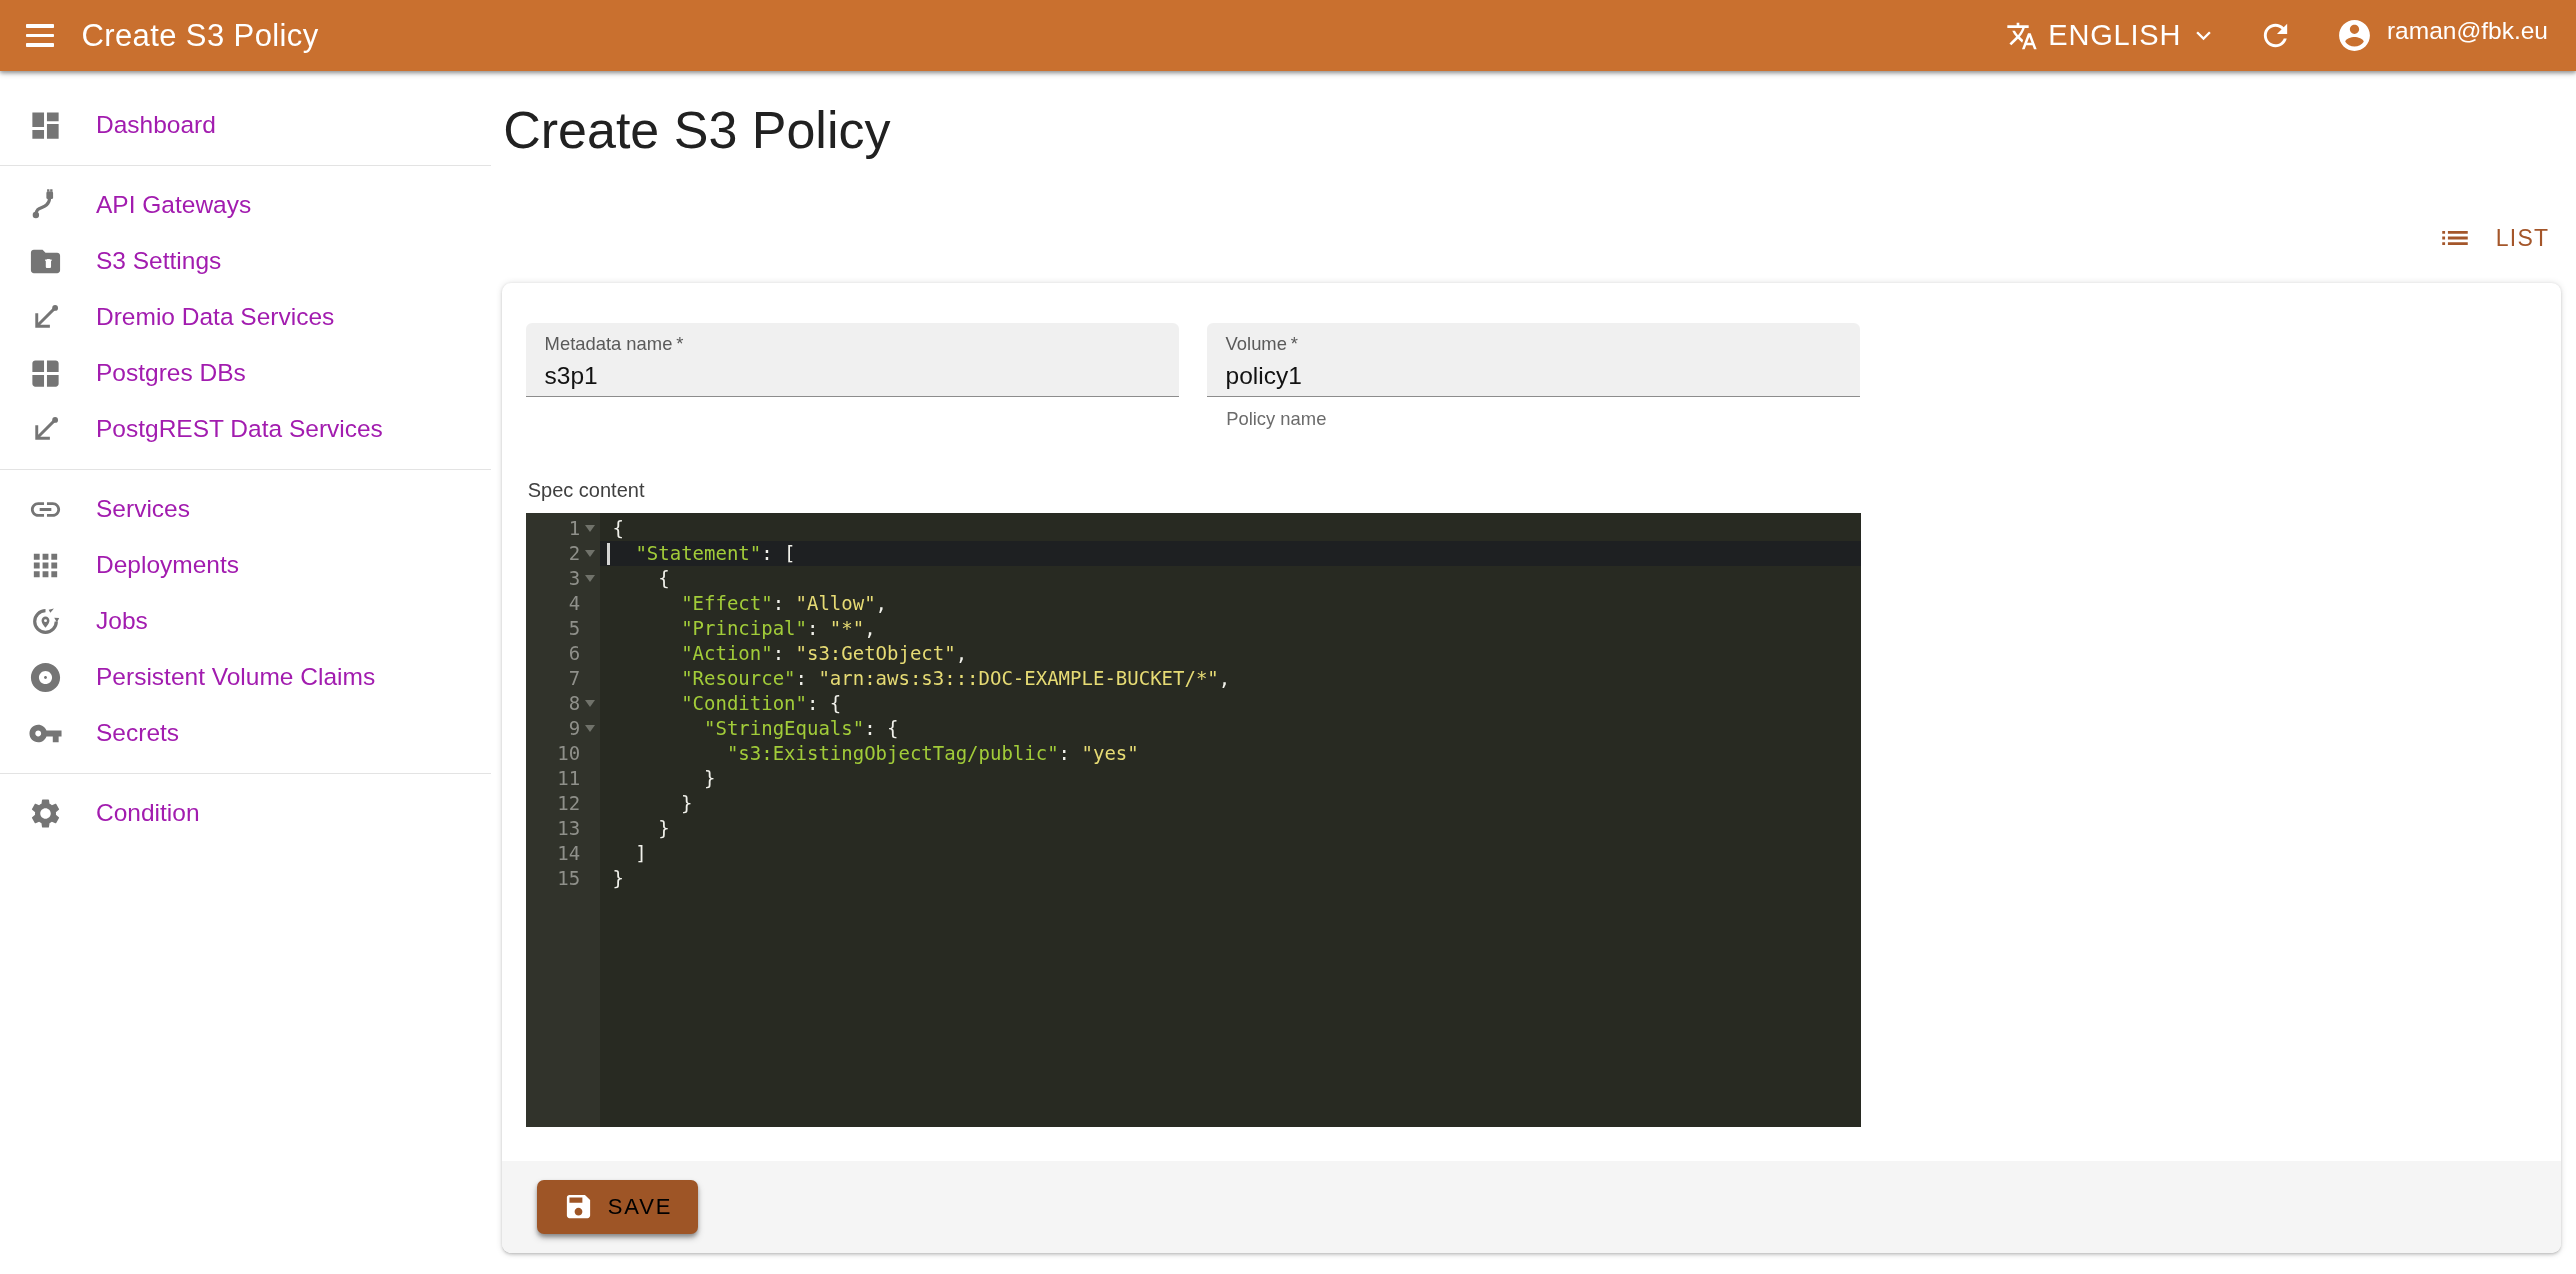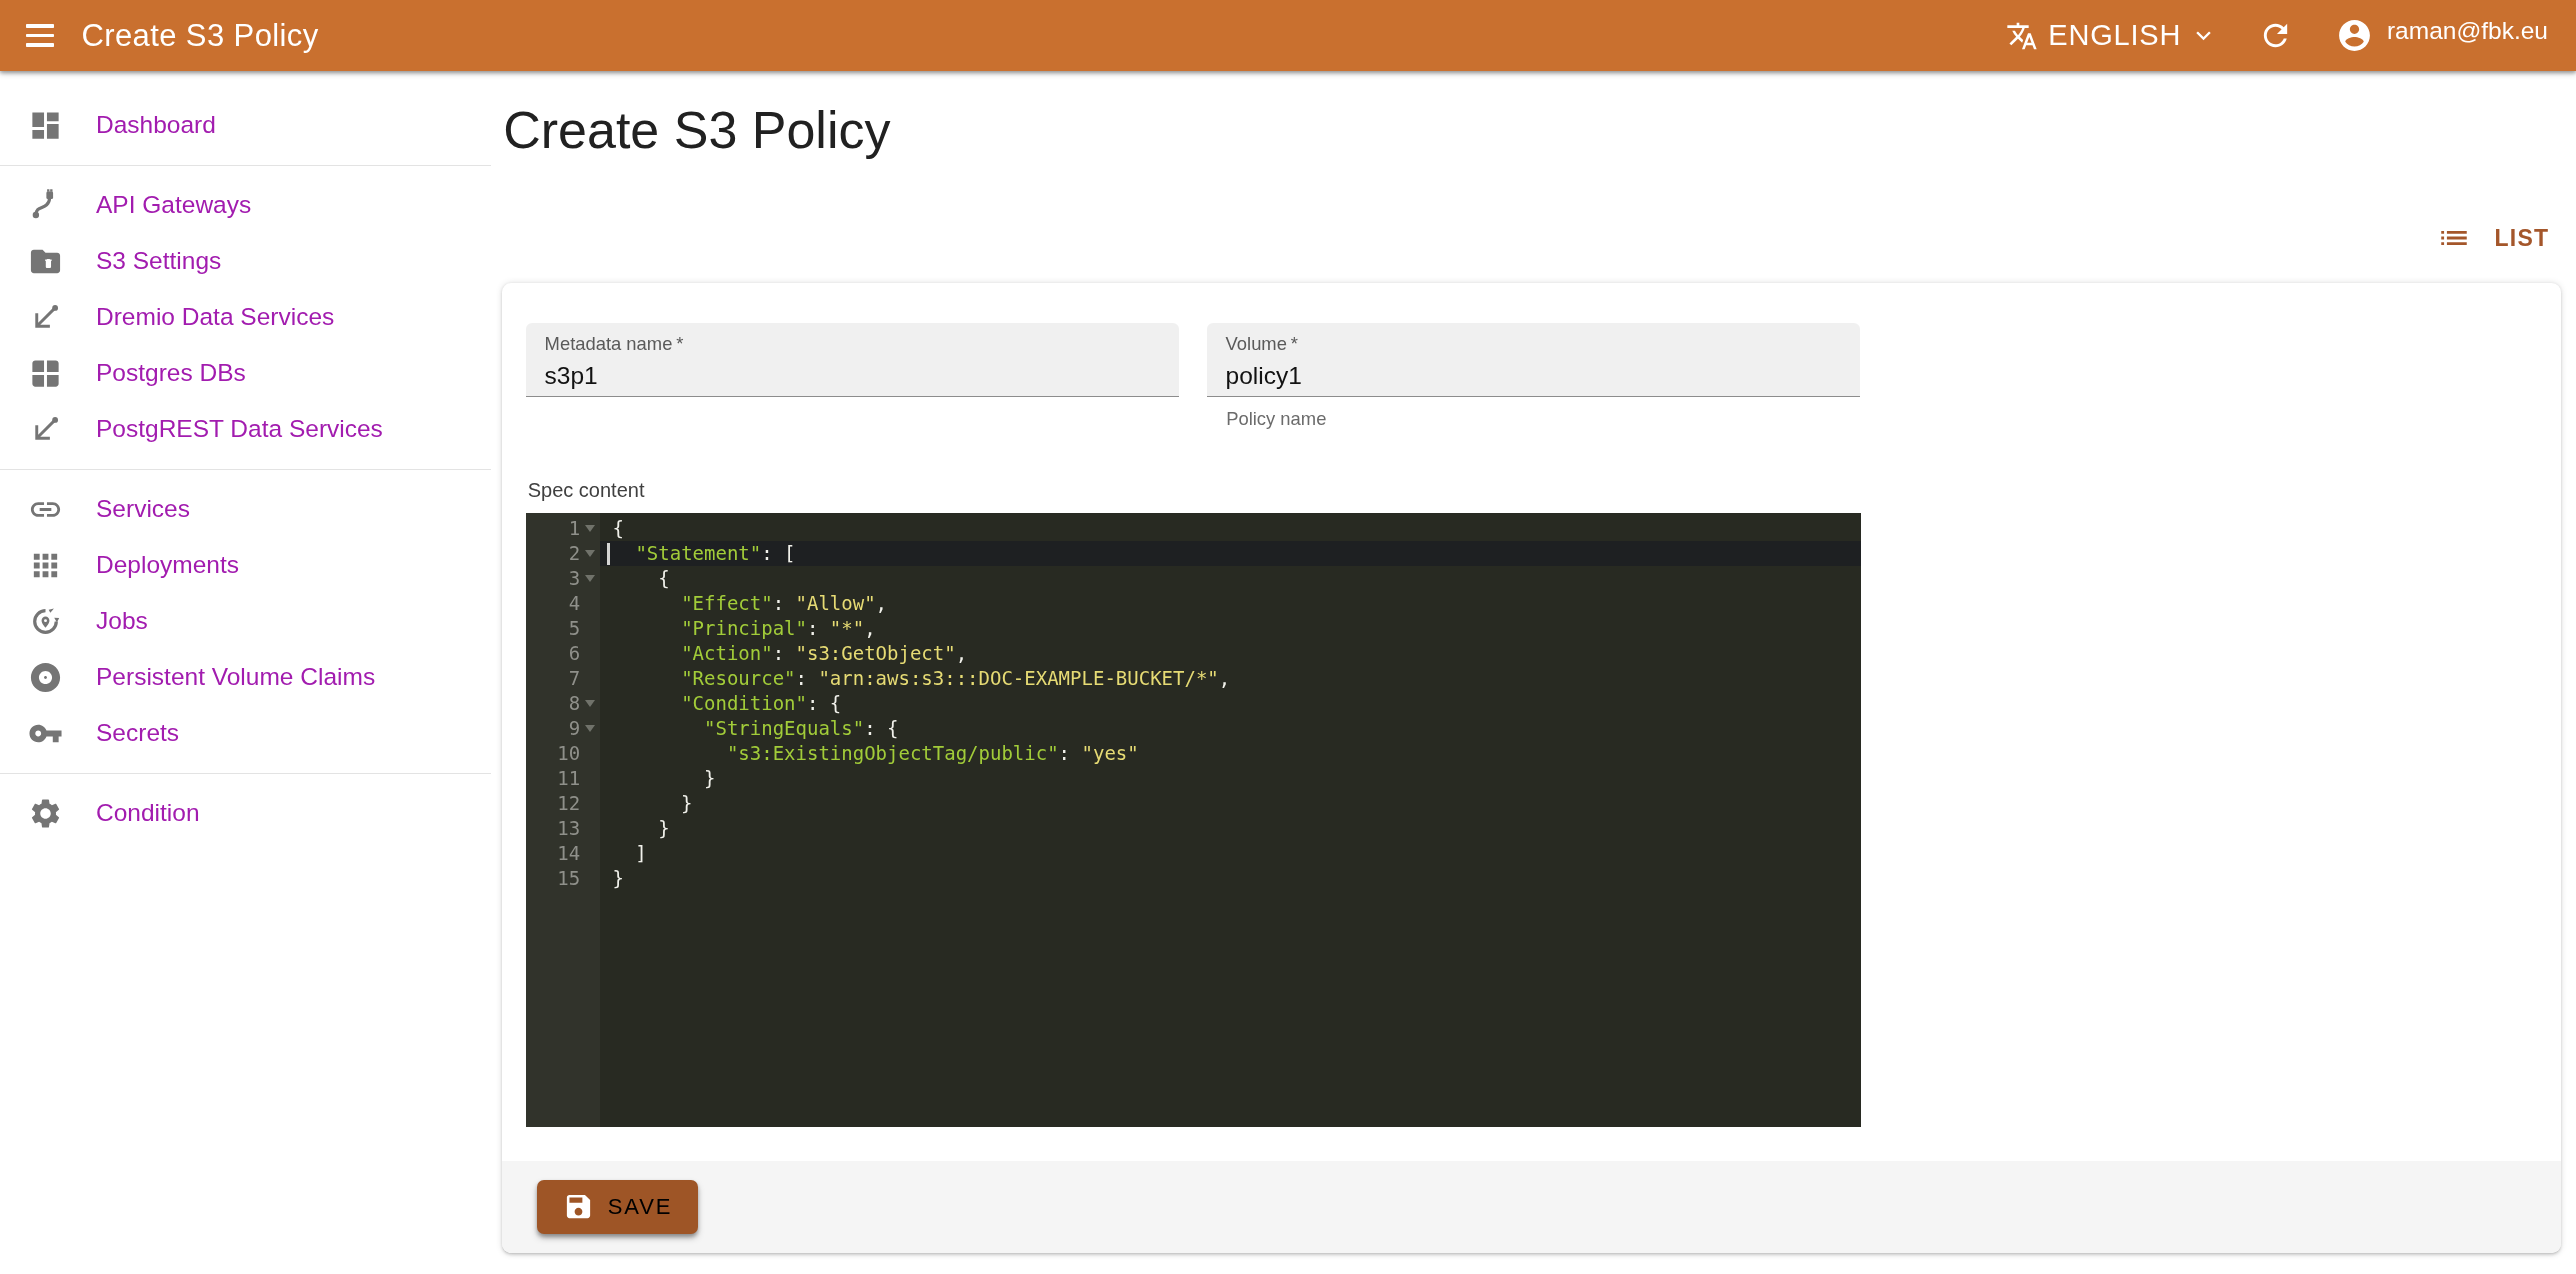--- a/index.html
+++ b/index.html
@@ -38,21 +38,21 @@
   .nav-item svg { width: 35px; height: 35px; fill: #757575; flex-shrink: 0; }
   .nav-label { font-size: 24.5px; color: #a21caf; margin-left: 33px; white-space: nowrap; }
   .sidebar hr { border: none; border-top: 1.5px solid #E3E3E3; margin: 11.5px 0; }
 
   .main { flex: 1; padding: 0 14.6px 0 10.7px; }
   .page-title { font-size: 52px; line-height: 61px; font-weight: 400; color: #212121; margin: 29px 0 0 1.5px; }
 
   .actions-row { display: flex; justify-content: flex-end; margin: 54px 1.5px 22px 0; }
   .list-btn { display: flex; align-items: center; color: #A4562A; cursor: pointer; padding: 6.1px 10.7px; border-radius: 6.1px; }
   .list-btn svg { width: 34px; height: 34px; fill: #A4562A; }
-  .list-btn span { font-size: 23px; font-weight: 700; letter-spacing: 1.2px; margin-left: 24px; }
+  .list-btn span { font-size: 23px; font-weight: 400; letter-spacing: 1.2px; margin-left: 24px; }
 
   
   .card {
     background: #fff; border-radius: 9.2px; overflow: hidden;
     box-shadow: 0 1.5px 1.5px -1.5px rgba(0,0,0,.2), 0 1.5px 3.1px rgba(0,0,0,.14), 0 0.8px 7.7px rgba(0,0,0,.12);
   }
   .card-content { padding: 40px 24.5px 0 24.5px; }
   .fields-row { display: flex; gap: 28px; }
   .field-col { width: 653px; }
   .field {

